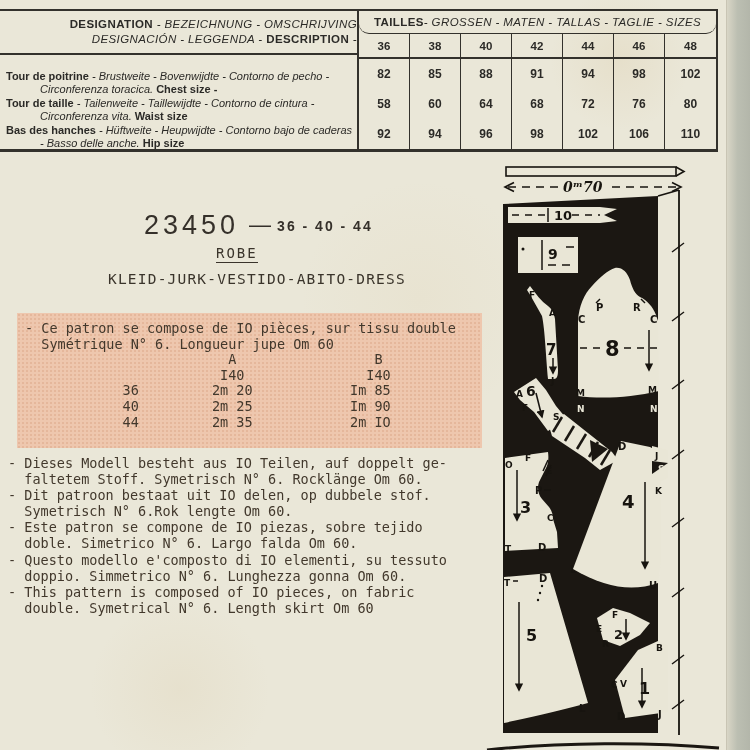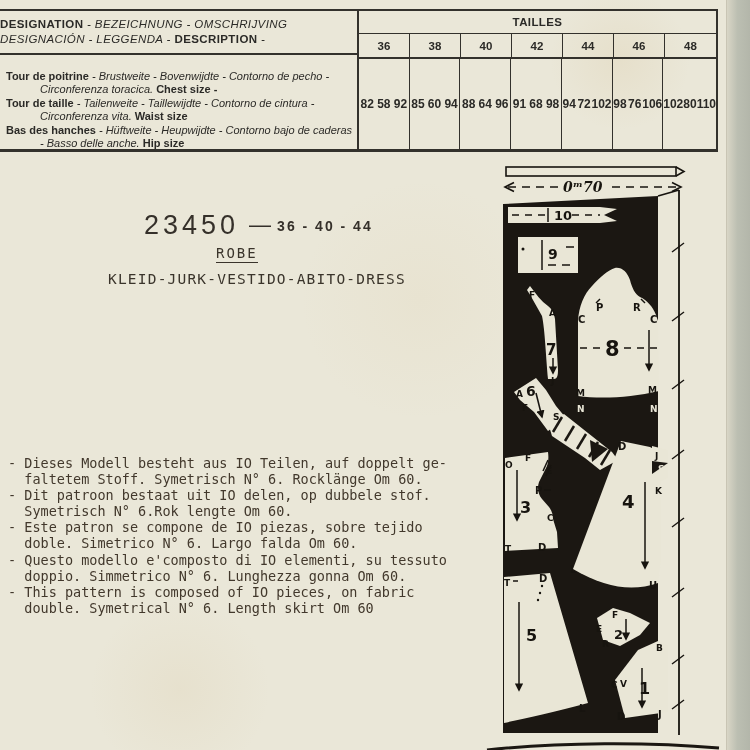--- a/index.html
+++ b/index.html
@@ -15,34 +15,34 @@
   }
   .scan-edge{position:absolute; top:0; right:0; width:23px; height:750px;
     background:linear-gradient(to right,#d9d6c6 0%, #bcbfb2 45%, #b3b6aa 100%);
     border-left:1px solid #c9c5b4;}
   
   .sztable{position:absolute; left:0; top:9px; width:716px; height:138px;
     border-top:2px solid #33312c; border-bottom:3px solid #33312c; border-right:2px solid #33312c;
     display:flex;}
   .szleft{width:357px; border-right:2px solid #33312c; display:flex; flex-direction:column;}
   .szleft-head{height:46px; border-bottom:2px solid #33312c; display:flex; flex-direction:column;
-    justify-content:center; text-align:left; font-size:11.5px; letter-spacing:.4px; line-height:15px;}
+    justify-content:center; text-align:right; font-size:11.5px; letter-spacing:.4px; line-height:15px;}
   .szleft-rows{flex:1; display:flex; flex-direction:column; padding-top:13px;}
   .szrow{font-size:11px; line-height:12.5px; padding:2px 2px 0 40px; text-indent:-34px;}
   .szrow .b{font-weight:bold;}
   .szrow .i{font-style:italic;}
   .szright{flex:1; display:flex; flex-direction:column;}
   .szright-head{height:22px; border-bottom:1.5px solid #33312c; display:flex; align-items:center;
-    justify-content:center; font-size:11.5px; letter-spacing:.4px;}
+    justify-content:center; font-size:11.5px; letter-spacing:.4px;border-radius:10px;}
   .szcols{height:23px; border-bottom:2.5px solid #33312c; display:grid; grid-template-columns:repeat(7,1fr);}
   .szcols > div{display:flex; align-items:center; justify-content:center; font-weight:bold;
     font-size:11.5px; border-right:1.5px solid #33312c;}
   .szcols > div:last-child{border-right:none;}
   .szvals{flex:1; display:grid; grid-template-columns:repeat(7,1fr);}
-  .szcol{border-right:1.5px solid #33312c; display:flex; flex-direction:row;}
+  .szcol{border-right:1.5px solid #33312c; display:flex; flex-direction:column;}
   .szcol:last-child{border-right:none;}
   .szcol > div{flex:1; display:flex; align-items:center; justify-content:center;
     font-weight:bold; font-size:12px;}
   .bold{font-weight:bold;} .ital{font-style:italic;}
   
   .patno{position:absolute; left:144px; top:210px; font-size:27px; letter-spacing:4px; color:#35302a;
     font-weight:400; white-space:nowrap;}
   .patno .dash{font-size:22px; letter-spacing:0; vertical-align:2px; padding:0 6px 0 10px;}
   .patno .psz{font-size:14px; font-weight:bold; letter-spacing:2px; vertical-align:3px;margin-top:18px;}
   .robe{position:absolute; left:216px; top:245px; font-family:"DejaVu Sans Mono", monospace;
@@ -82,20 +82,21 @@
       </div>
       <div class="szleft-rows">
         <div class="szrow" style="flex:1.15"><span class="b">Tour de poitrine</span><span class="i"> - Brustweite - Bovenwijdte - Contorno de pecho - Circonferenza toracica. </span><span class="b">Chest size -</span></div>
         <div class="szrow" style="flex:1"><span class="b">Tour de taille</span><span class="i"> - Tailenweite - Taillewijdte - Contorno de cintura - Circonferenza vita. </span><span class="b">Waist size</span></div>
         <div class="szrow" style="flex:1"><span class="b">Bas des hanches</span><span class="i"> - Hüftweite - Heupwijdte - Contorno bajo de caderas - Basso delle anche. </span><span class="b">Hip size</span></div>
       </div>
     </div>
     <div class="szright">
       <div class="szright-head">
         <span class="bold">TAILLES</span>
+          <span class="ital"> - GROSSEN - MATEN - TALLAS - TAGLIE - SIZES</span>
       </div>
       <div class="szcols">
         <div>36</div>
         <div>38</div>
         <div>40</div>
         <div>42</div>
         <div>44</div>
         <div>46</div>
         <div>48</div>
       </div>
@@ -138,20 +139,29 @@
       </div>
     </div>
   </div>
 
   <div class="patno">
     <span>23450</span><span class="dash">—</span><span class="psz">36 - 40 - 44</span>
   </div>
   <div class="robe">ROBE</div>
   <div class="kleid">KLEID-JURK-VESTIDO-ABITO-DRESS</div>
 
+  <div class="fabric-box">
+    <div class="mono-pre">- Ce patron se compose de IO pièces, sur tissu double
+  Symétrique N° 6. Longueur jupe Om 60
+                         A                 B
+                        I40               I40
+            36         2m 20            Im 85
+            40         2m 25            Im 90
+            44         2m 35            2m IO</div>
+  </div>
 
   <div class="notes">
     <div class="mono-pre">- Dieses Modell besteht aus IO Teilen, auf doppelt ge-
   faltetem Stoff. Symetrisch N° 6. Rocklänge Om 60.
 - Dit patroon bestaat uit IO delen, op dubbele stof.
   Symetrisch N° 6.Rok lengte Om 60.
 - Este patron se compone de IO piezas, sobre tejido
   doble. Simetrico N° 6. Largo falda Om 60.
 - Questo modello e'composto di IO elementi, su tessuto
   doppio. Simmetrico N° 6. Lunghezza gonna Om 60.

